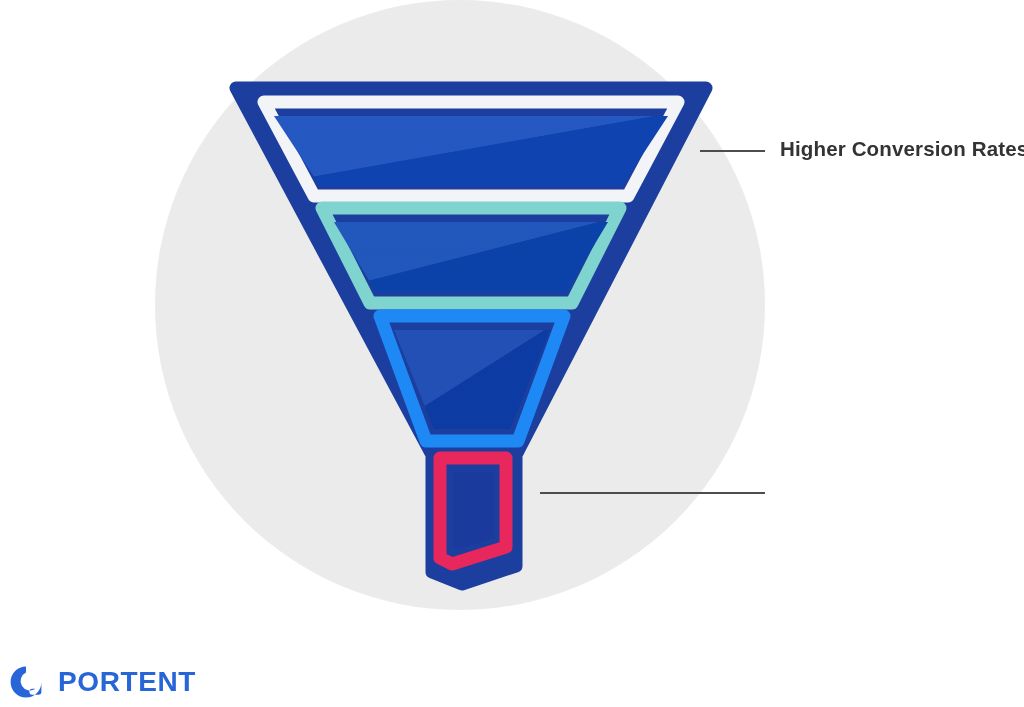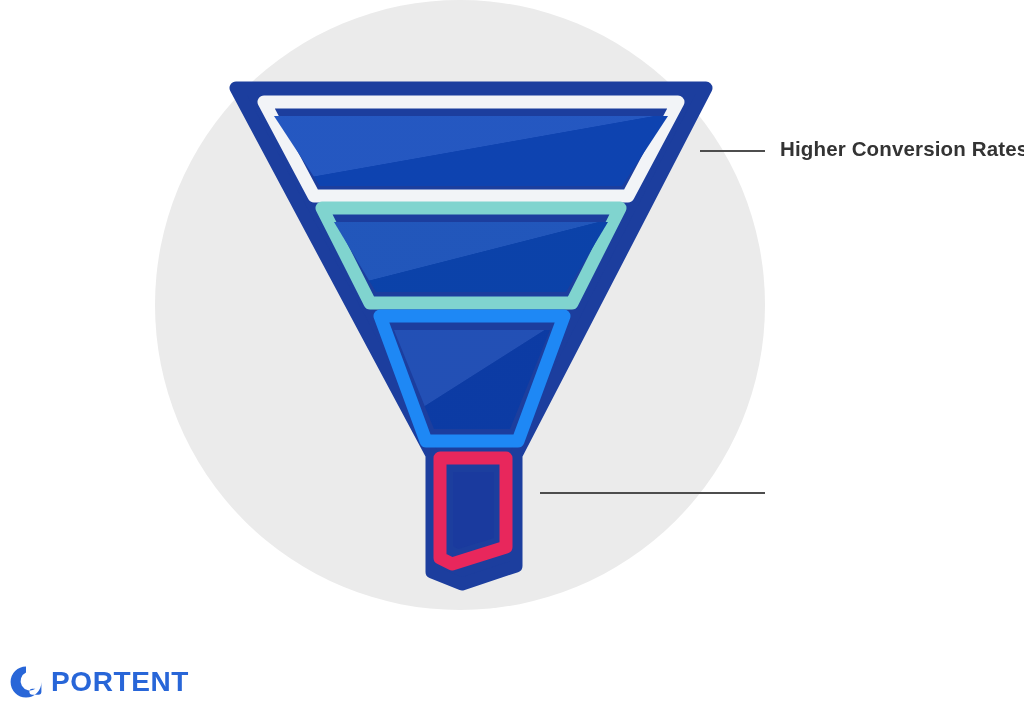--- a/index.html
+++ b/index.html
@@ -50,21 +50,21 @@
     top: 481px;
   }
 
   
   #brand {
     position: absolute;
     left: 8px;
     top: 664px;
     display: flex;
     align-items: center;
-    gap: 7px;
+    gap: 14px;
   }
   #brand-mark {
     width: 36px;
     height: 36px;
     flex: 0 0 auto;
     display: block;
   }
   #brand-word {
     font-family: "Liberation Sans", sans-serif;
     font-size: 28px;

